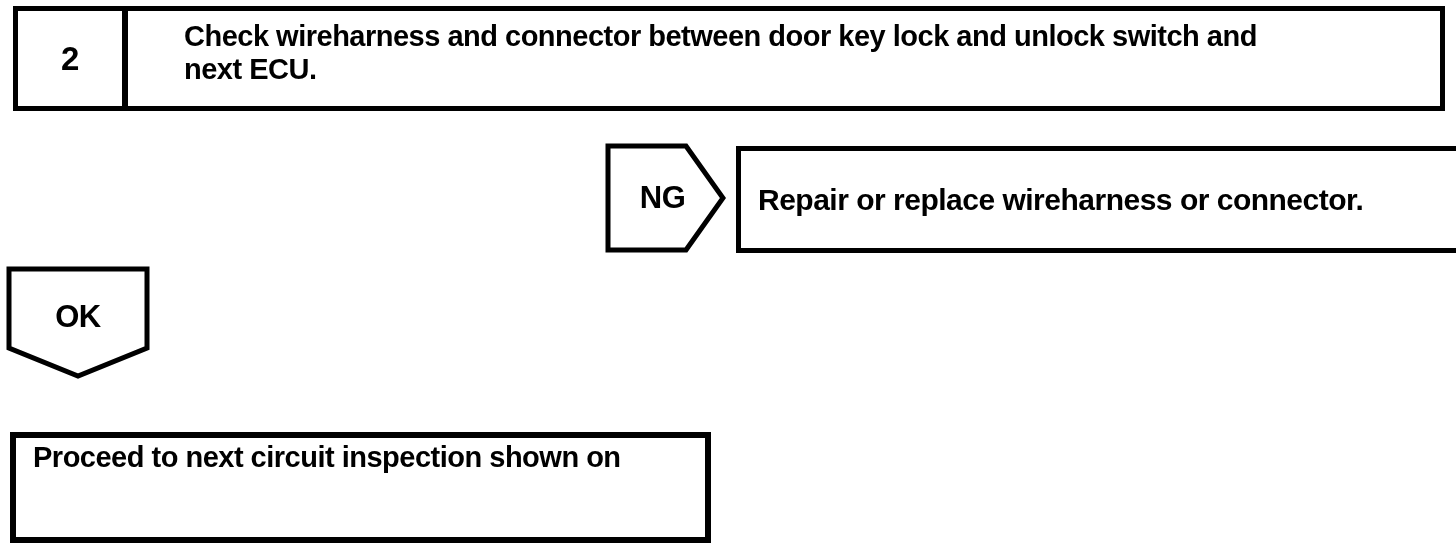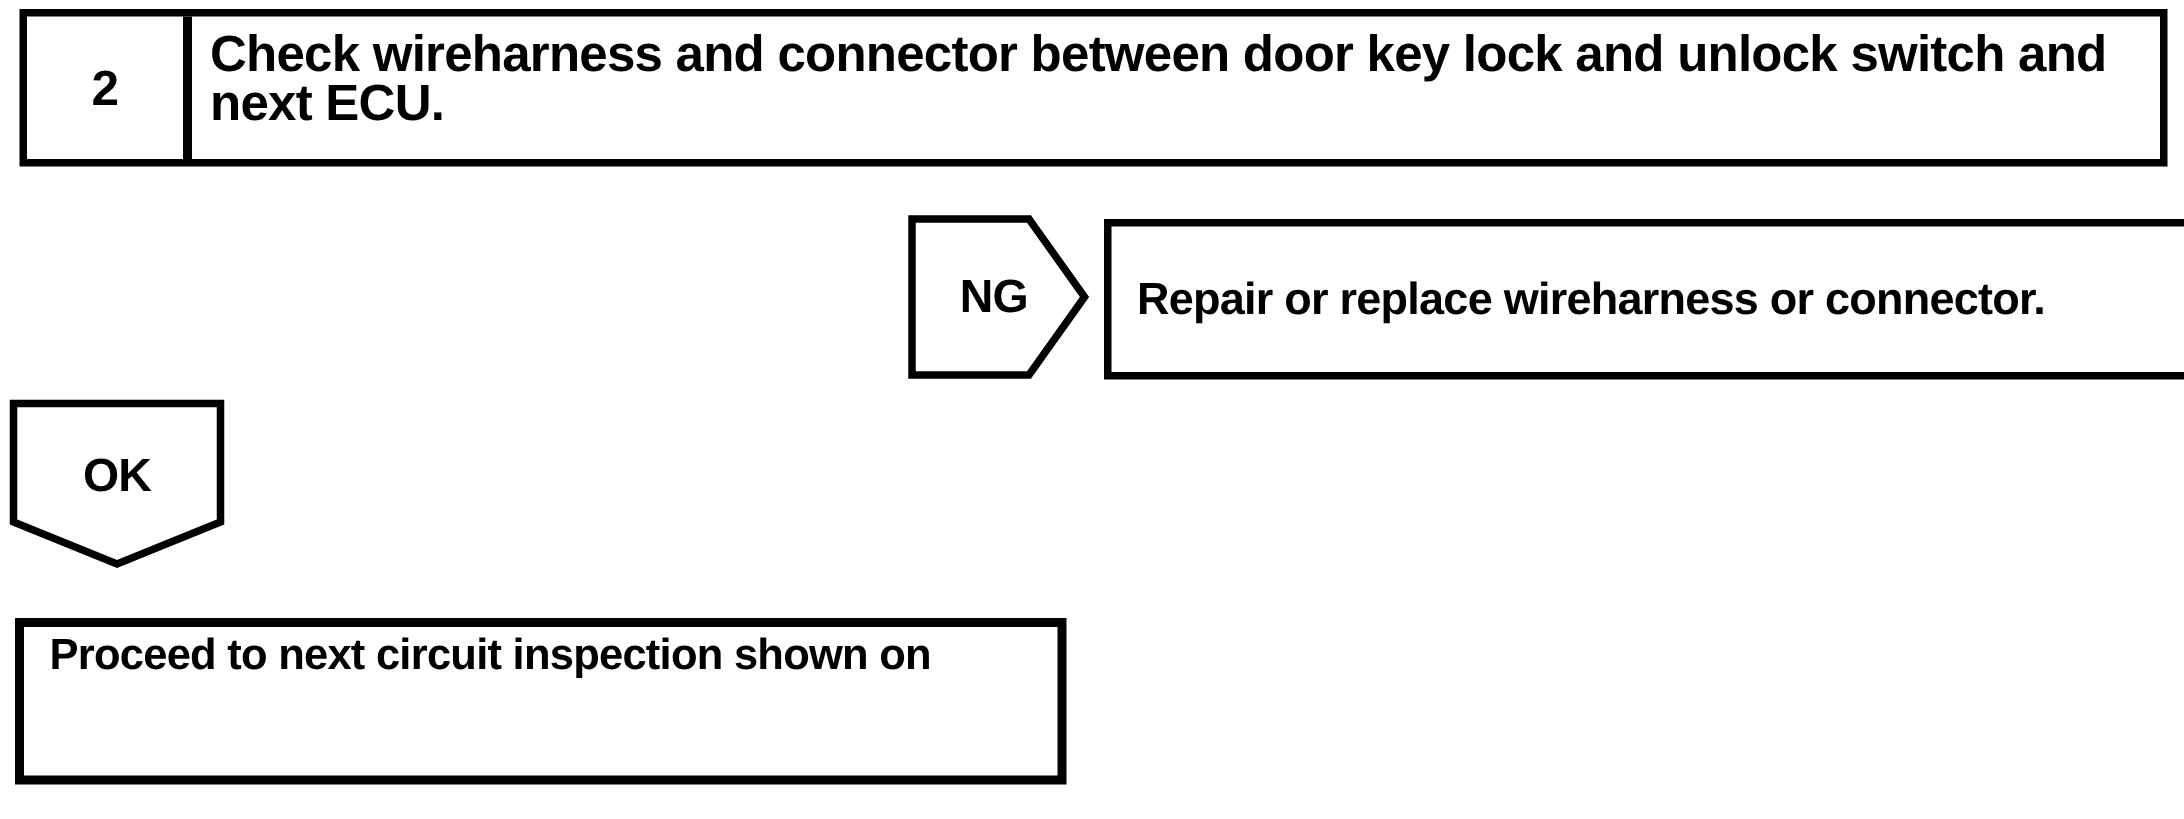--- a/index.html
+++ b/index.html
@@ -38,22 +38,23 @@
     display: flex;
     align-items: center;
     justify-content: center;
     font-weight: bold;
     font-size: 33px;
     flex: 0 0 auto;
   }
   .step-text-cell {
     flex: 1 1 auto;
     padding: 9px 8px 0 12px;
-    font-size: 34px;
+    font-size: 29px;
     line-height: 33px;
+    margin-left: 44px;
   }
 
   
   .ng-shape {
     position: absolute;
     left: 605px; top: 143px;
     width: 121px; height: 110px;
   }
   .ng-label-overlay {
     position: absolute;
@@ -92,21 +93,21 @@
     width: 144px; height: 85px;
     display: flex;
     align-items: center;
     justify-content: center;
     font-size: 31px;
   }
 
   
   .proceed-box {
     position: absolute;
-    left: 10px; top: 412px;
+    left: 10px; top: 432px;
     width: 701px; height: 111px;
     border: 6px solid #000;
     box-sizing: border-box;
     padding: 4px 10px 0 17px;
     font-size: 29px;
     line-height: 31px;
     background: #fff;
   }
 </style>
 </head>

